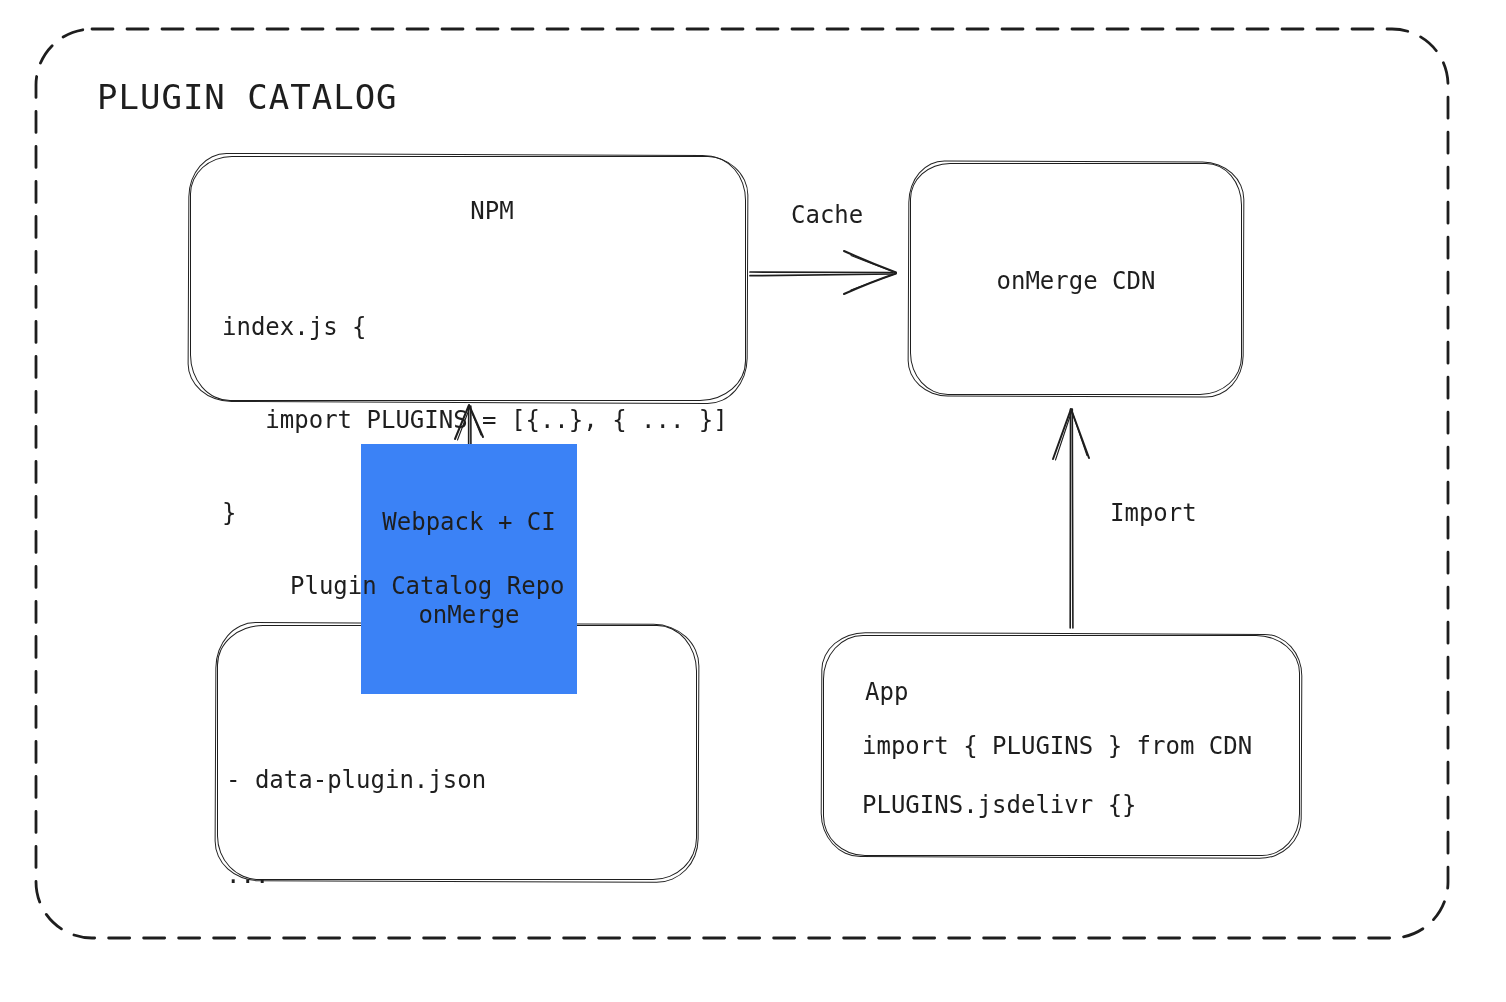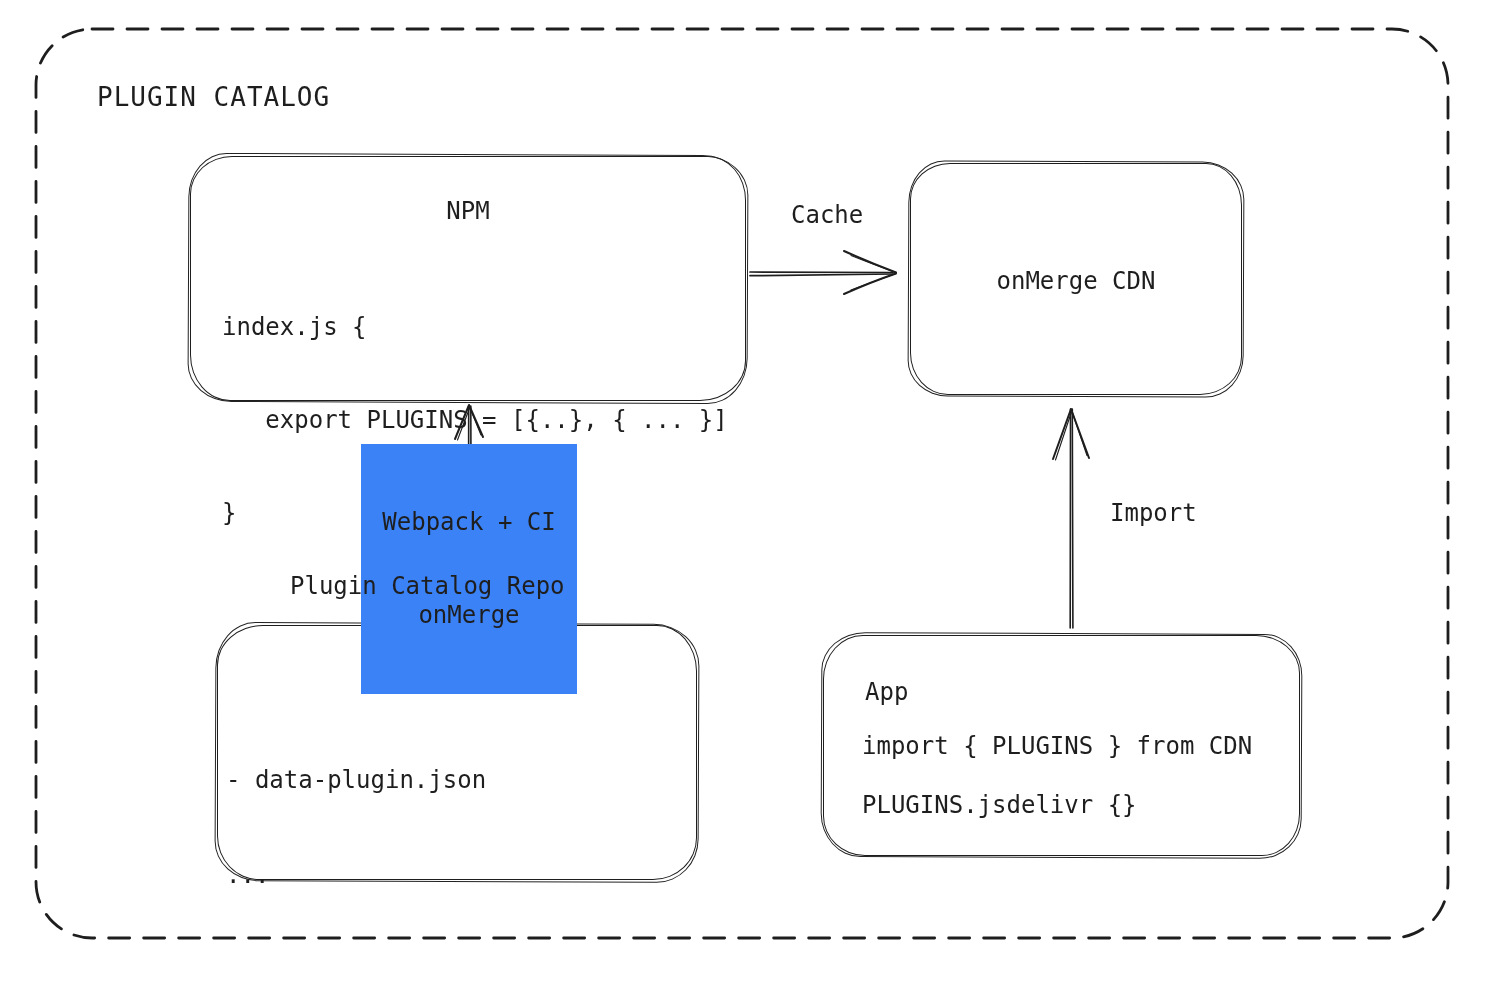--- a/index.html
+++ b/index.html
@@ -30,21 +30,21 @@
     position: absolute;
     inset: -3px;
     border: 1.3px solid #232323;
     border-radius: var(--r2);
     transform: rotate(0.25deg);
     pointer-events: none;
   }
 
   .label { position: absolute; z-index: 2; white-space: pre; }
   .center { text-align: center; }
-  .frame-title { font-size: 26px; letter-spacing: 1px; }
+  .frame-title { font-size: 34px; letter-spacing: 1px; }
   .edge-label-block { background: #3b82f6; padding: 1px 0; }
   .code-block div { white-space: pre; }
   .file-list div { white-space: pre; line-height: 33px; }
 </style>
 </head>
 <body>
 
 <div class="canvas">
 
   <svg class="wires" width="1506" height="1002" viewBox="0 0 1506 1002">
@@ -73,24 +73,24 @@
       <path d="M1053 459 L1071 409 L1089 458" stroke-width="2"></path>
       <path d="M1055.5 460 L1071.8 411 L1087 455.5" stroke-width="1.1"></path>
     </g>
   </svg>
 
   <div class="label frame-title" style="left:97px; top:82px;">PLUGIN CATALOG</div>
 
   <div class="box" style="left:190px; top:156px; width:556px; height:245px;
        border-radius:42px 38px 46px 40px / 38px 44px 40px 46px;
        --r2:38px 46px 40px 44px / 44px 40px 46px 38px;"></div>
-  <div class="label center" style="left:190px; top:196px; width:556px;">NPM</div>
+  <div class="label center" style="left:190px; top:196px; width:556px;padding-left:24px;">NPM</div>
   <div class="label code-block" style="left:222px; top:250px;">
     <div>index.js {</div>
-    <div>   export PLUGINS = [{..}, { ... }]</div>
+    <div>   import PLUGINS = [{..}, { ... }]</div>
     <div>}</div>
   </div>
 
   <div class="label" style="left:791px; top:200px;">Cache</div>
 
   <div class="box" style="left:910px; top:163px; width:332px; height:232px;
        border-radius:40px 36px 42px 38px / 36px 42px 38px 42px;
        --r2:36px 42px 38px 40px / 42px 38px 42px 36px;"></div>
   <div class="label center" style="left:910px; top:266px; width:332px;">onMerge CDN</div>
 

